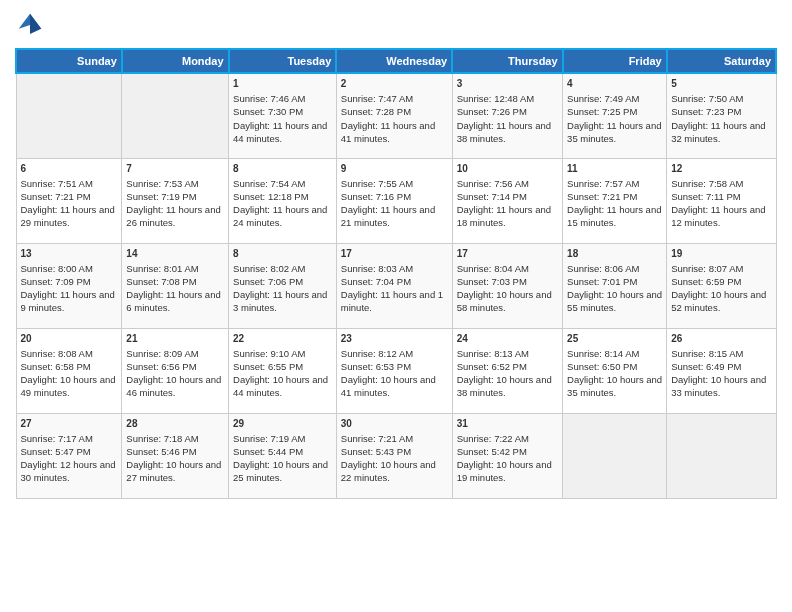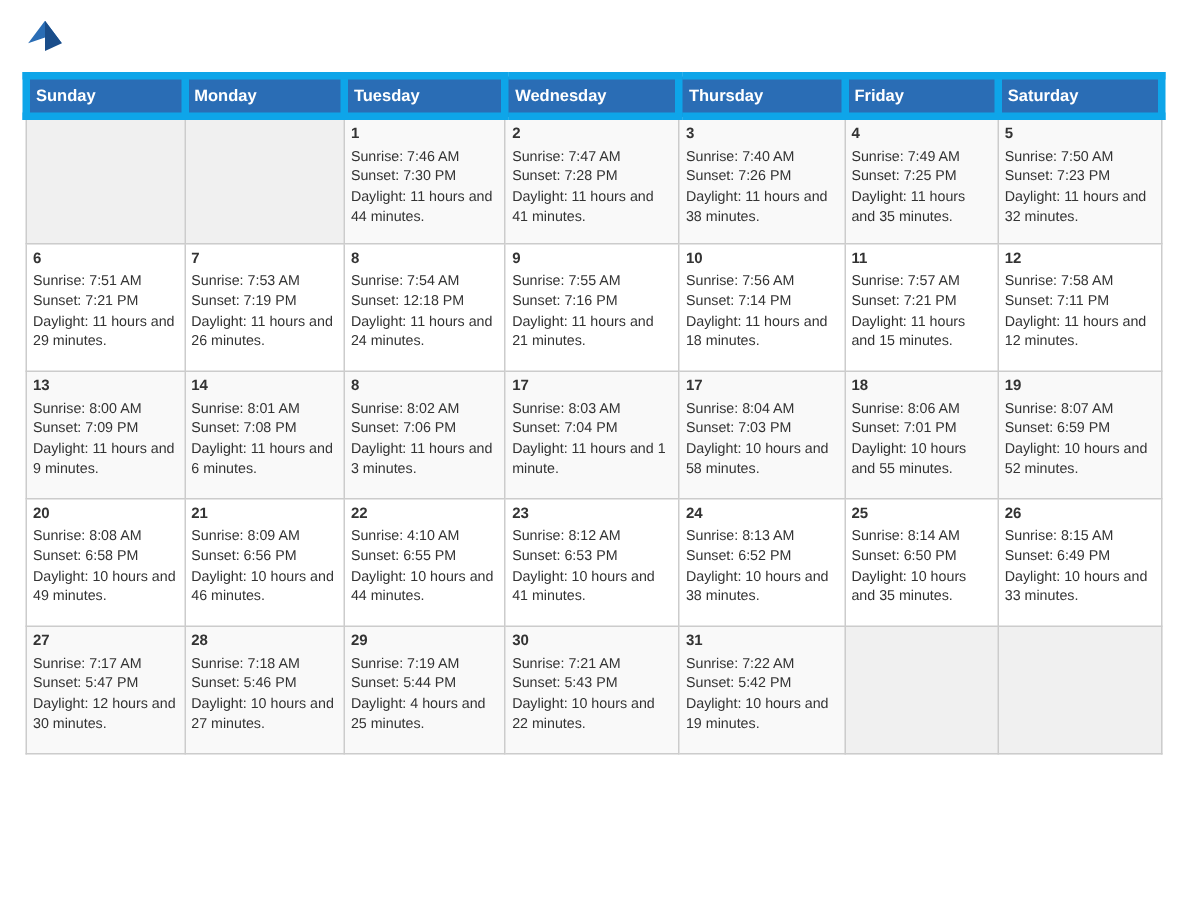--- a/index.html
+++ b/index.html
@@ -62,24 +62,24 @@
       width: 100%;
       border-collapse: collapse;
       font-size: 10px;
     }
     thead tr {
       background-color: #2a6db5;
       color: white;
     }
     thead th {
       padding: 5px 4px;
-      text-align: left;
+      text-align: right;
       font-size: 11px;
       font-weight: bold;
-      border: 5px solid #0ea5e9;
+      border: 2px solid #0ea5e9;
     }
     tbody tr {
       vertical-align: top;
     }
     tbody td {
       border: 1px solid #ccc;
       padding: 3px 4px;
       min-height: 70px;
       height: 85px;
       vertical-align: top;
@@ -135,21 +135,21 @@
           <th>Friday</th>
           <th>Saturday</th>
         </tr>
     </thead>
     <tbody id="calendar-body">
     <tr>
           <td class="empty-cell"></td>
           <td class="empty-cell"></td>
           <td><span class="day-num">1</span><span>Sunrise: 7:46 AM</span><br><span>Sunset: 7:30 PM</span><br><span>Daylight: 11 hours and 44 minutes.</span></td>
           <td><span class="day-num">2</span><span>Sunrise: 7:47 AM</span><br><span>Sunset: 7:28 PM</span><br><span>Daylight: 11 hours and 41 minutes.</span></td>
-          <td><span class="day-num">3</span><span>Sunrise: 7:40 AM</span><br><span>Sunset: 7:26 PM</span><br><span>Daylight: 11 hours and 38 minutes.</span></td>
+          <td><span class="day-num">3</span><span>Sunrise: 12:48 AM</span><br><span>Sunset: 7:26 PM</span><br><span>Daylight: 11 hours and 38 minutes.</span></td>
           <td><span class="day-num">4</span><span>Sunrise: 7:49 AM</span><br><span>Sunset: 7:25 PM</span><br><span>Daylight: 11 hours and 35 minutes.</span></td>
           <td><span class="day-num">5</span><span>Sunrise: 7:50 AM</span><br><span>Sunset: 7:23 PM</span><br><span>Daylight: 11 hours and 32 minutes.</span></td>
         </tr>
         <tr>
           <td><span class="day-num">6</span><span>Sunrise: 7:51 AM</span><br><span>Sunset: 7:21 PM</span><br><span>Daylight: 11 hours and 29 minutes.</span></td>
           <td><span class="day-num">7</span><span>Sunrise: 7:53 AM</span><br><span>Sunset: 7:19 PM</span><br><span>Daylight: 11 hours and 26 minutes.</span></td>
           <td><span class="day-num">8</span><span>Sunrise: 7:54 AM</span><br><span>Sunset: 12:18 PM</span><br><span>Daylight: 11 hours and 24 minutes.</span></td>
           <td><span class="day-num">9</span><span>Sunrise: 7:55 AM</span><br><span>Sunset: 7:16 PM</span><br><span>Daylight: 11 hours and 21 minutes.</span></td>
           <td><span class="day-num">10</span><span>Sunrise: 7:56 AM</span><br><span>Sunset: 7:14 PM</span><br><span>Daylight: 11 hours and 18 minutes.</span></td>
           <td><span class="day-num">11</span><span>Sunrise: 7:57 AM</span><br><span>Sunset: 7:21 PM</span><br><span>Daylight: 11 hours and 15 minutes.</span></td>
@@ -160,30 +160,30 @@
           <td><span class="day-num">14</span><span>Sunrise: 8:01 AM</span><br><span>Sunset: 7:08 PM</span><br><span>Daylight: 11 hours and 6 minutes.</span></td>
           <td><span class="day-num">8</span><span>Sunrise: 8:02 AM</span><br><span>Sunset: 7:06 PM</span><br><span>Daylight: 11 hours and 3 minutes.</span></td>
           <td><span class="day-num">17</span><span>Sunrise: 8:03 AM</span><br><span>Sunset: 7:04 PM</span><br><span>Daylight: 11 hours and 1 minute.</span></td>
           <td><span class="day-num">17</span><span>Sunrise: 8:04 AM</span><br><span>Sunset: 7:03 PM</span><br><span>Daylight: 10 hours and 58 minutes.</span></td>
           <td><span class="day-num">18</span><span>Sunrise: 8:06 AM</span><br><span>Sunset: 7:01 PM</span><br><span>Daylight: 10 hours and 55 minutes.</span></td>
           <td><span class="day-num">19</span><span>Sunrise: 8:07 AM</span><br><span>Sunset: 6:59 PM</span><br><span>Daylight: 10 hours and 52 minutes.</span></td>
         </tr>
         <tr>
           <td><span class="day-num">20</span><span>Sunrise: 8:08 AM</span><br><span>Sunset: 6:58 PM</span><br><span>Daylight: 10 hours and 49 minutes.</span></td>
           <td><span class="day-num">21</span><span>Sunrise: 8:09 AM</span><br><span>Sunset: 6:56 PM</span><br><span>Daylight: 10 hours and 46 minutes.</span></td>
-          <td><span class="day-num">22</span><span>Sunrise: 4:10 AM</span><br><span>Sunset: 6:55 PM</span><br><span>Daylight: 10 hours and 44 minutes.</span></td>
+          <td><span class="day-num">22</span><span>Sunrise: 9:10 AM</span><br><span>Sunset: 6:55 PM</span><br><span>Daylight: 10 hours and 44 minutes.</span></td>
           <td><span class="day-num">23</span><span>Sunrise: 8:12 AM</span><br><span>Sunset: 6:53 PM</span><br><span>Daylight: 10 hours and 41 minutes.</span></td>
           <td><span class="day-num">24</span><span>Sunrise: 8:13 AM</span><br><span>Sunset: 6:52 PM</span><br><span>Daylight: 10 hours and 38 minutes.</span></td>
           <td><span class="day-num">25</span><span>Sunrise: 8:14 AM</span><br><span>Sunset: 6:50 PM</span><br><span>Daylight: 10 hours and 35 minutes.</span></td>
           <td><span class="day-num">26</span><span>Sunrise: 8:15 AM</span><br><span>Sunset: 6:49 PM</span><br><span>Daylight: 10 hours and 33 minutes.</span></td>
         </tr>
         <tr>
           <td><span class="day-num">27</span><span>Sunrise: 7:17 AM</span><br><span>Sunset: 5:47 PM</span><br><span>Daylight: 12 hours and 30 minutes.</span></td>
           <td><span class="day-num">28</span><span>Sunrise: 7:18 AM</span><br><span>Sunset: 5:46 PM</span><br><span>Daylight: 10 hours and 27 minutes.</span></td>
-          <td><span class="day-num">29</span><span>Sunrise: 7:19 AM</span><br><span>Sunset: 5:44 PM</span><br><span>Daylight: 4 hours and 25 minutes.</span></td>
+          <td><span class="day-num">29</span><span>Sunrise: 7:19 AM</span><br><span>Sunset: 5:44 PM</span><br><span>Daylight: 10 hours and 25 minutes.</span></td>
           <td><span class="day-num">30</span><span>Sunrise: 7:21 AM</span><br><span>Sunset: 5:43 PM</span><br><span>Daylight: 10 hours and 22 minutes.</span></td>
           <td><span class="day-num">31</span><span>Sunrise: 7:22 AM</span><br><span>Sunset: 5:42 PM</span><br><span>Daylight: 10 hours and 19 minutes.</span></td>
           <td class="empty-cell"></td>
           <td class="empty-cell"></td>
         </tr>
       </tbody>
   </table>
 </div>
 
 </body></html>

